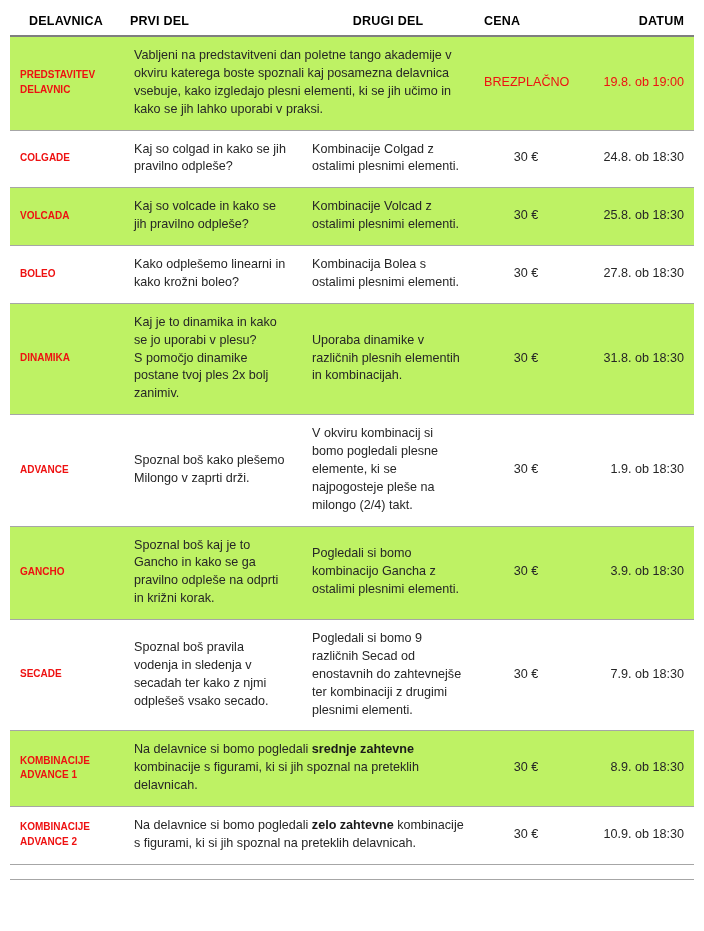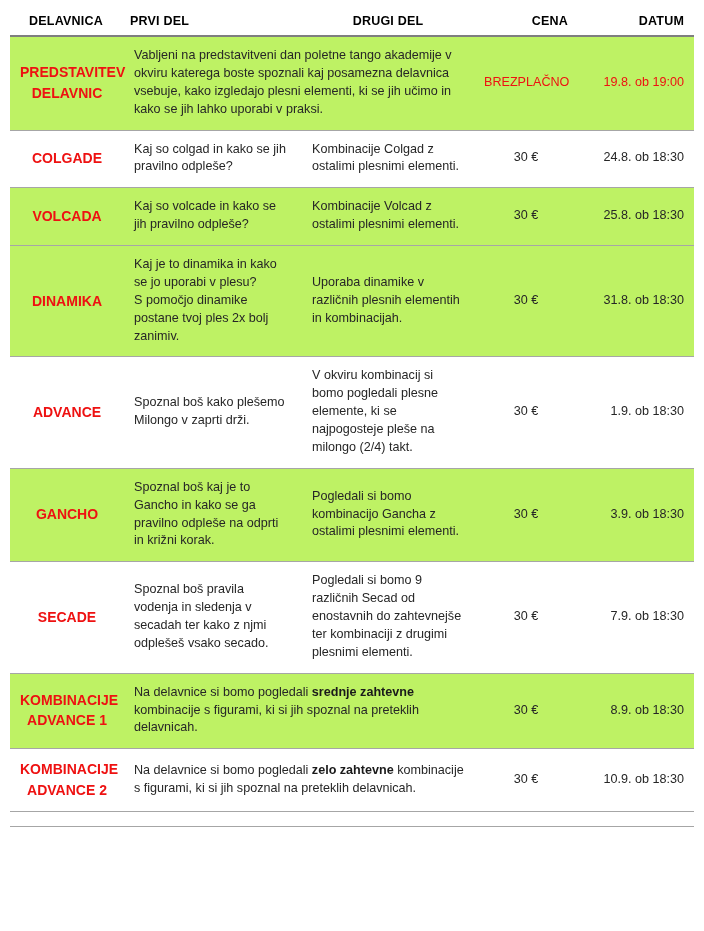--- a/index.html
+++ b/index.html
@@ -45,42 +45,42 @@
     letter-spacing: 0.2px;
     padding: 14px 8px 7px 8px;
     border-bottom: 2px solid #7f7f7f;
     background: #ffffff;
     vertical-align: bottom;
     white-space: nowrap;
   }
   th.h-delavnica { text-align: center; }
   th.h-prvi      { text-align: left; }
   th.h-drugi     { text-align: center; }
-  th.h-cena      { text-align: right; }
+  th.h-cena      { text-align: left; }
   th.h-datum     { text-align: right; padding-right: 10px; }
 
   
   tbody tr { }
   tbody tr.shaded td { background: #bef264; }
   tbody tr.plain  td { background: #ffffff; }
 
   tbody td {
     border-bottom: 1px solid #a6a6a6;
     vertical-align: middle;
     font-size: 12.6px;
     line-height: 1.42;
     color: #262626;
     padding: 10px 8px 11px 8px;
   }
 
   td.cell-name {
     color: #ee1111;
     font-weight: bold;
-    font-size: 14px;
-    text-align: center;
+    font-size: 10px;
+    text-align: left;
     padding-left: 10px;
     line-height: 1.45;
   }
   td.cell-part1,
   td.cell-part2 {
     text-align: left;
     padding-left: 12px;
     padding-right: 12px;
   }
   td.cell-price {
@@ -135,20 +135,27 @@
           <td class="cell-price">30 €</td>
           <td class="cell-date">24.8. ob 18:30</td>
         </tr>
         <tr class="shaded">
           <td class="cell-name">VOLCADA</td>
           <td class="cell-part1">Kaj so volcade in kako se jih pravilno odpleše?</td>
           <td class="cell-part2">Kombinacije Volcad z ostalimi plesnimi elementi.</td>
           <td class="cell-price">30 €</td>
           <td class="cell-date">25.8. ob 18:30</td>
         </tr>
+        <tr class="plain">
+          <td class="cell-name">BOLEO</td>
+          <td class="cell-part1">Kako odplešemo linearni in kako krožni boleo?</td>
+          <td class="cell-part2">Kombinacija Bolea s ostalimi plesnimi elementi.</td>
+          <td class="cell-price">30 €</td>
+          <td class="cell-date">27.8. ob 18:30</td>
+        </tr>
         <tr class="shaded">
           <td class="cell-name">DINAMIKA</td>
           <td class="cell-part1">Kaj je to dinamika in kako se jo uporabi v plesu?<br>S pomočjo dinamike postane tvoj ples 2x bolj zanimiv.</td>
           <td class="cell-part2">Uporaba dinamike v različnih plesnih elementih in kombinacijah.</td>
           <td class="cell-price">30 €</td>
           <td class="cell-date">31.8. ob 18:30</td>
         </tr>
         <tr class="plain">
           <td class="cell-name">ADVANCE</td>
           <td class="cell-part1">Spoznal boš kako plešemo Milongo v zaprti drži.</td>

